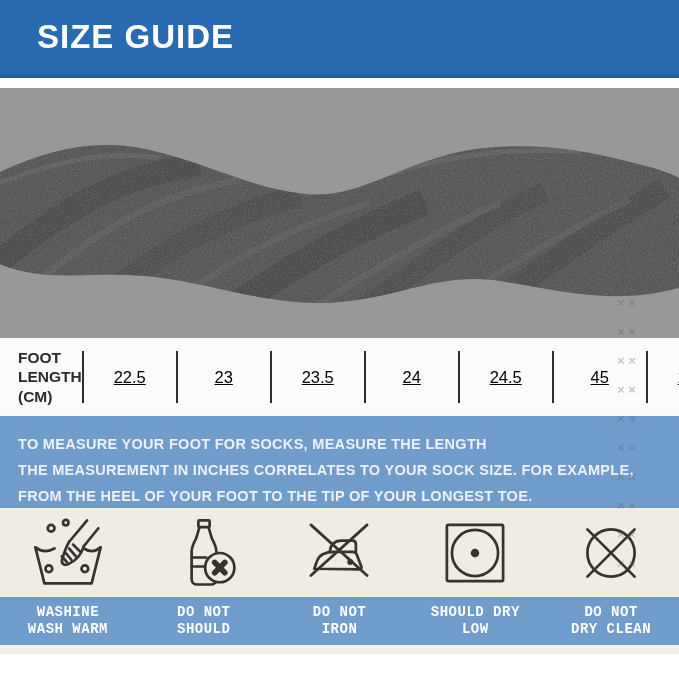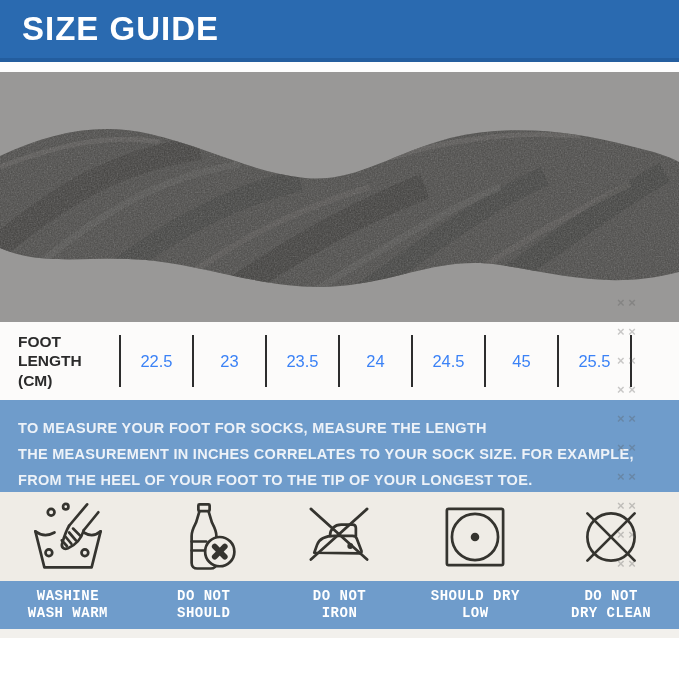--- a/index.html
+++ b/index.html
@@ -1,33 +1,33 @@
 <!DOCTYPE html>
 <html><head>
 <meta charset="utf-8">
 <style>
   html,body { margin:0; padding:0; }
   body { width:679px; height:679px; font-family:"Liberation Sans", sans-serif; background:#ffffff; }
   .page { position:relative; width:679px; height:679px; overflow:hidden; }
 
   
-  .header { height:62px; background:#2a6ab0; border-bottom:4px solid #235d9e; display:flex; align-items:center; padding-left:22px; box-sizing:border-box; }
+  .header { height:78px; background:#2a6ab0; border-bottom:4px solid #235d9e; display:flex; align-items:center; padding-left:37px; box-sizing:border-box; }
   .header-title { color:#ffffff; font-size:33px; font-weight:bold; letter-spacing:1px; }
 
   .white-gap { height:10px; background:#fdfdfd; }
 
   
   .banner { height:250px; background:#999897; position:relative; }
   .banner svg { display:block; width:679px; height:250px; }
 
   
   .size-table { height:78px; background:#fcfbfa; display:flex; align-items:center; }
   .table-label { width:119px; padding-left:18px; box-sizing:border-box; color:#2b2b2b; font-weight:bold; font-size:15.5px; line-height:1.25; }
   .tick { width:2px; height:52px; background:#2d2d2d; flex:none; }
-  .table-cell { width:71px; flex:none; display:flex; align-items:center; justify-content:center; color:#3b82f6; font-size:16.5px; }
+  .table-cell { width:92px; flex:none; display:flex; align-items:center; justify-content:center; color:#000000; font-size:16.5px;text-decoration:underline; }
   .table-spacer { flex:1; }
 
   
   .info-box { height:92px; background:#6f9ccb; padding:15px 0 0 18px; box-sizing:border-box; }
   .info-line { color:#edf2f8; font-weight:bold; font-size:14.5px; line-height:26px; letter-spacing:0.3px; white-space:nowrap; }
 
   
   .care-icons { height:89px; background:#efece6; display:flex; }
   .care-col { flex:1; display:flex; align-items:center; justify-content:center; }
   .care-col svg { width:72px; height:72px; }

